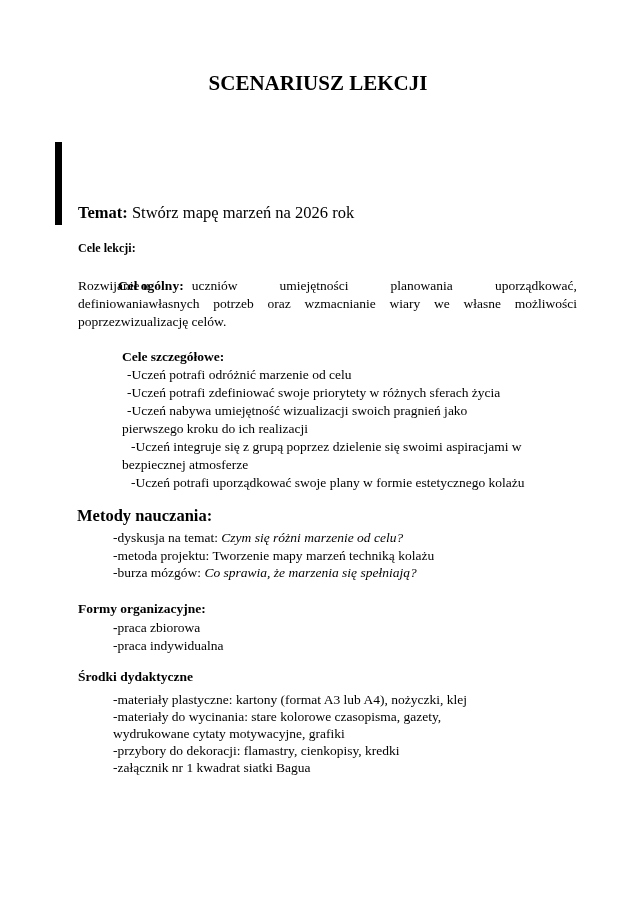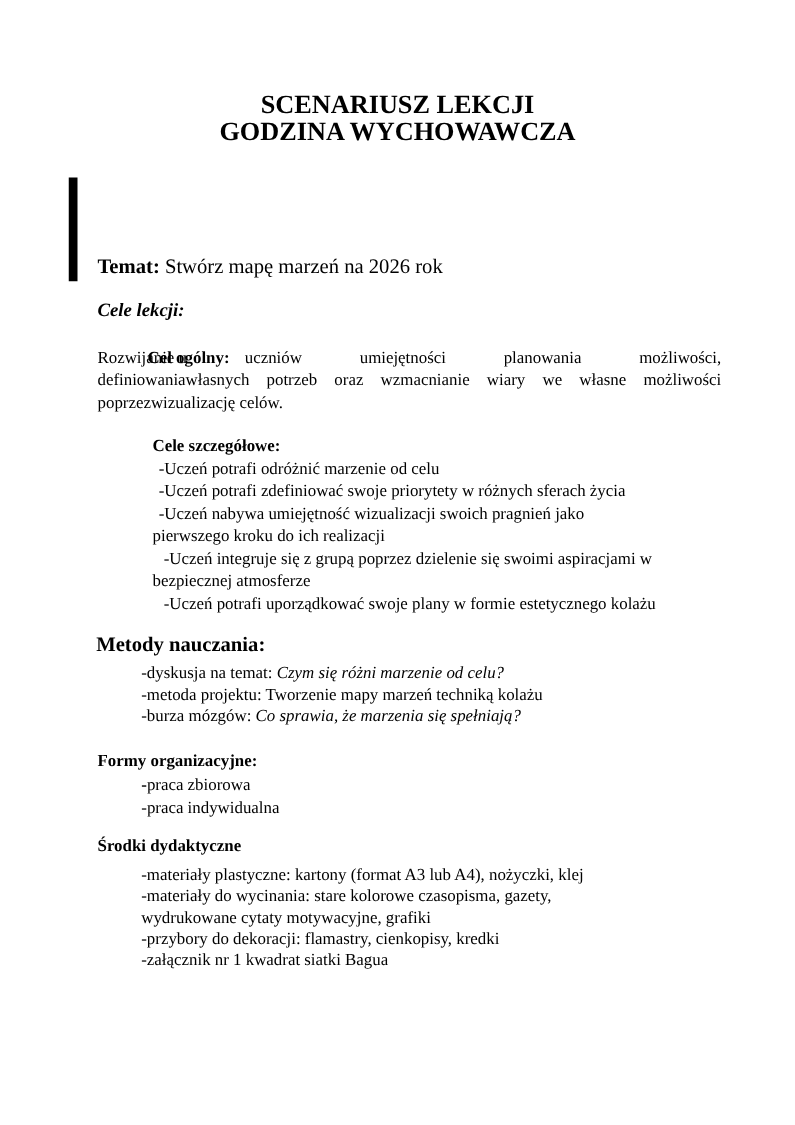--- a/index.html
+++ b/index.html
@@ -20,21 +20,21 @@
   }
 
   .margin-bar{
     position:absolute;left:55px;top:142px;width:7px;height:83px;background:#000;
   }
 
   .meta{position:absolute;left:78px;top:156px;font-size:13.5px;line-height:17px;}
 
   .topic{position:absolute;left:78px;top:203px;font-size:16.5px;line-height:20px;}
 
-  .cele-heading{position:absolute;left:78px;top:241px;font-size:15px;font-weight:bold;font-style:italic;}
+  .cele-heading{position:absolute;left:78px;top:241px;font-size:12px;font-weight:bold;}
 
   .general{
     position:absolute;left:78px;top:277px;width:499px;
     font-size:13.5px;line-height:18px;
   }
   .g-line1{display:flex;justify-content:space-between;white-space:nowrap;gap:25px;}
   .overlap{position:relative;}
   .overlap-bold{position:absolute;left:40px;top:0;font-weight:bold;white-space:nowrap;}
   .g-line2{text-align:justify;text-align-last:justify;}
 
@@ -55,39 +55,38 @@
   .materials-heading{position:absolute;left:78px;top:669px;font-size:13.5px;font-weight:bold;}
   .materials{position:absolute;left:113px;top:691px;font-size:13.5px;line-height:17px;}
 </style>
 </head>
 <body>
 
 <div class="page">
 
   <div class="title-block">
     <div>SCENARIUSZ LEKCJI</div>
-    <div>GODZINA WYCHOWAWCZA</div>
   </div>
 
   <div class="margin-bar"></div>
 
 
   <div class="topic">
     <span class="b">Temat:</span><span> Stwórz mapę marzeń na 2026 rok</span>
   </div>
 
   <div class="cele-heading">Cele lekcji:</div>
 
   <div class="general">
     <div class="g-line1">
       <span class="overlap"><span>Rozwijanie u</span><span class="overlap-bold">Cel ogólny:</span></span>
       <span>uczniów</span>
       <span>umiejętności</span>
       <span>planowania</span>
-      <span>możliwości,</span>
+      <span>uporządkować,</span>
     </div>
     <div class="g-line2">definiowaniawłasnych potrzeb oraz wzmacnianie wiary we własne możliwości</div>
     <div>poprzezwizualizację celów.</div>
   </div>
 
   <div class="specific">
     <div class="hd">Cele szczegółowe:</div>
     <div class="ind1">-Uczeń potrafi odróżnić marzenie od celu</div>
     <div class="ind1">-Uczeń potrafi zdefiniować swoje priorytety w różnych sferach życia</div>
     <div class="ind1">-Uczeń nabywa umiejętność wizualizacji swoich pragnień jako</div>

